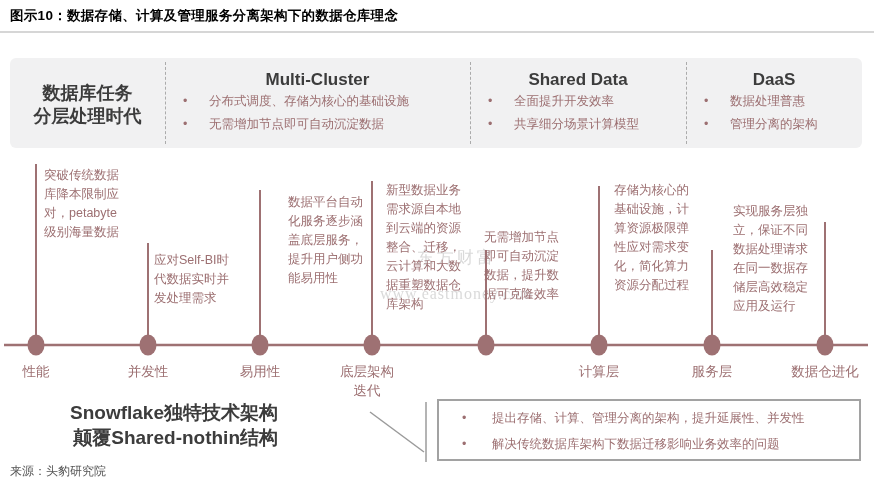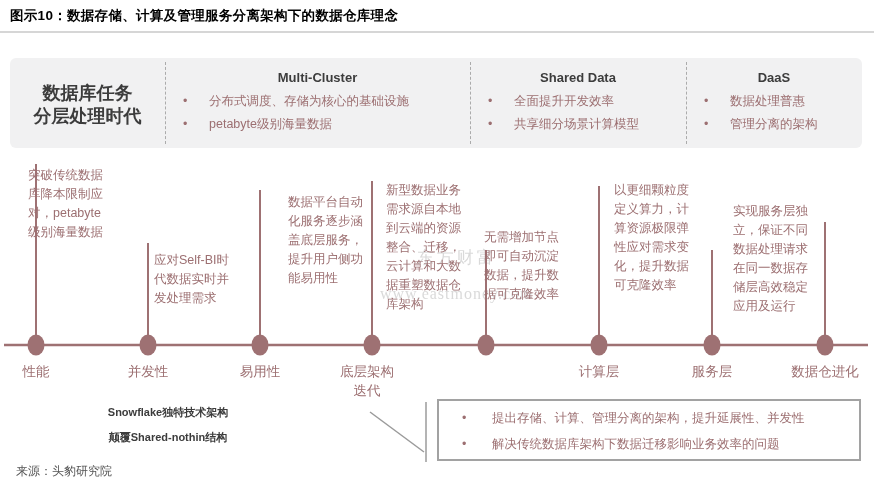--- a/index.html
+++ b/index.html
@@ -10,45 +10,45 @@
   
   .fig-title{position:absolute;left:10px;top:7px;font-size:13.5px;font-weight:bold;color:#000000;letter-spacing:.3px;}
   .title-rule{position:absolute;left:0;top:31px;width:874px;height:2px;background:#d6d6d6;}
   
   .band{position:absolute;left:10px;top:58px;width:852px;height:90px;background:#f1f1f2;border-radius:6px;}
   .era-label{position:absolute;left:10px;top:82px;width:155px;text-align:center;font-size:18px;font-weight:bold;color:#3c3c3c;line-height:23px;}
   .band-sep{position:absolute;top:62px;height:82px;width:0;border-left:1px dashed #ababab;}
   .sep1{left:165px;} .sep2{left:470px;} .sep3{left:686px;}
   .band-col{position:absolute;top:62px;}
   .bc1{left:165px;width:305px;} .bc2{left:470px;width:216px;} .bc3{left:686px;width:176px;}
-  .band-col-title{text-align:center;font-size:13px;font-weight:bold;color:#3c3c3c;margin-top:8px;height:20px;}
+  .band-col-title{text-align:center;font-size:17px;font-weight:bold;color:#3c3c3c;margin-top:8px;height:20px;}
   .band-bullet{display:flex;align-items:flex-start;padding-left:14px;line-height:23px;font-size:12.5px;color:#9c6f71;}
   .dot{width:26px;flex:0 0 26px;text-align:left;padding-left:4px;color:#9c6f71;}
   
   .watermark{position:absolute;left:380px;top:246px;color:rgba(185,185,185,.55);z-index:0;text-align:center;}
   .wm1{font-size:17px;letter-spacing:3px;}
   .wm2{font-size:16px;letter-spacing:1px;margin-top:16px;font-family:Liberation Serif, serif;}
   
   .overlay{position:absolute;left:0;top:0;z-index:1;}
   
   .desc{position:absolute;width:84px;font-size:12.5px;line-height:19px;color:#9c6f71;z-index:2;}
-  .d1{left:28px;top:166px;} .d2{left:154px;top:251px;} .d3{left:288px;top:193px;}
+  .d1{left:44px;top:166px;} .d2{left:154px;top:251px;} .d3{left:288px;top:193px;}
   .d4{left:386px;top:181px;} .d5{left:484px;top:228px;} .d6{left:614px;top:181px;}
   .d7{left:733px;top:202px;}
   
   .tl-label{position:absolute;top:362px;width:120px;text-align:center;font-size:13.5px;color:#9c6f71;line-height:19px;white-space:pre-line;z-index:2;}
   
-  .note{position:absolute;left:58px;top:400px;width:220px;text-align:center;font-size:11px;font-weight:bold;color:#3c3c3c;line-height:25px;z-index:2;}
+  .note{position:absolute;left:58px;top:400px;width:220px;text-align:right;font-size:19px;font-weight:bold;color:#3c3c3c;line-height:25px;z-index:2;}
   
   .callout{position:absolute;left:437px;top:399px;width:424px;height:62px;border:2px solid #a2a2a2;background:#ffffff;box-sizing:border-box;z-index:2;}
   .callout-row{display:flex;align-items:flex-start;padding-left:19px;line-height:26px;font-size:12.5px;color:#9c6f71;}
   .callout-row:first-child{margin-top:4px;}
   .callout .dot{flex:0 0 30px;width:30px;}
   
-  .source{position:absolute;left:16px;top:463px;font-size:12px;color:#555555;z-index:2;}
+  .source{position:absolute;left:10px;top:463px;font-size:12px;color:#555555;z-index:2;}
 </style>
 </head>
 <body>
 
 <div class="page">
 
   <div class="fig-title">图示10：数据存储、计算及管理服务分离架构下的数据仓库理念</div>
   <div class="title-rule"></div>
 
   <div class="band"></div>
@@ -61,21 +61,21 @@
   <div class="band-sep sep3"></div>
 
   <div class="band-col bc1">
     <div class="band-col-title">Multi-Cluster</div>
     <div class="band-bullet">
       <span class="dot">•</span>
       <span>分布式调度、存储为核心的基础设施</span>
     </div>
     <div class="band-bullet">
       <span class="dot">•</span>
-      <span>petabyte级别海量数据</span>
+      <span>无需增加节点即可自动沉淀数据</span>
     </div>
   </div>
 
   <div class="band-col bc2">
     <div class="band-col-title">Shared Data</div>
     <div class="band-bullet">
       <span class="dot">•</span>
       <span>全面提升开发效率</span>
     </div>
     <div class="band-bullet">
@@ -121,21 +121,21 @@
     <ellipse cx="825" cy="345" rx="8.5" ry="10.5" fill="#9e7173"></ellipse>
     <line x1="370" y1="412" x2="424" y2="452" stroke="#9b9b9b" stroke-width="1.5"></line>
     <line x1="426" y1="402" x2="426" y2="462" stroke="#9b9b9b" stroke-width="1.5"></line>
   </svg>
 
   <div class="desc d1">突破传统数据库降本限制应对，petabyte级别海量数据</div>
   <div class="desc d2">应对Self-BI时代数据实时并发处理需求</div>
   <div class="desc d3">数据平台自动化服务逐步涵盖底层服务，提升用户侧功能易用性</div>
   <div class="desc d4">新型数据业务需求源自本地到云端的资源整合、迁移，云计算和大数据重塑数据仓库架构</div>
   <div class="desc d5">无需增加节点即可自动沉淀数据，提升数据可克隆效率</div>
-  <div class="desc d6">以更细颗粒度定义算力，计算资源极限弹性应对需求变化，提升数据可克隆效率</div>
+  <div class="desc d6">存储为核心的基础设施，计算资源极限弹性应对需求变化，简化算力资源分配过程</div>
   <div class="desc d7">实现服务层独立，保证不同数据处理请求在同一数据存储层高效稳定应用及运行</div>
 
   <div class="tl-label" style="left:-24px">性能</div>
   <div class="tl-label" style="left:88px">并发性</div>
   <div class="tl-label" style="left:200px">易用性</div>
   <div class="tl-label" style="left:307px">底层架构
 迭代</div>
   <div class="tl-label" style="left:539px">计算层</div>
   <div class="tl-label" style="left:652px">服务层</div>
   <div class="tl-label" style="left:765px">数据仓进化</div>

